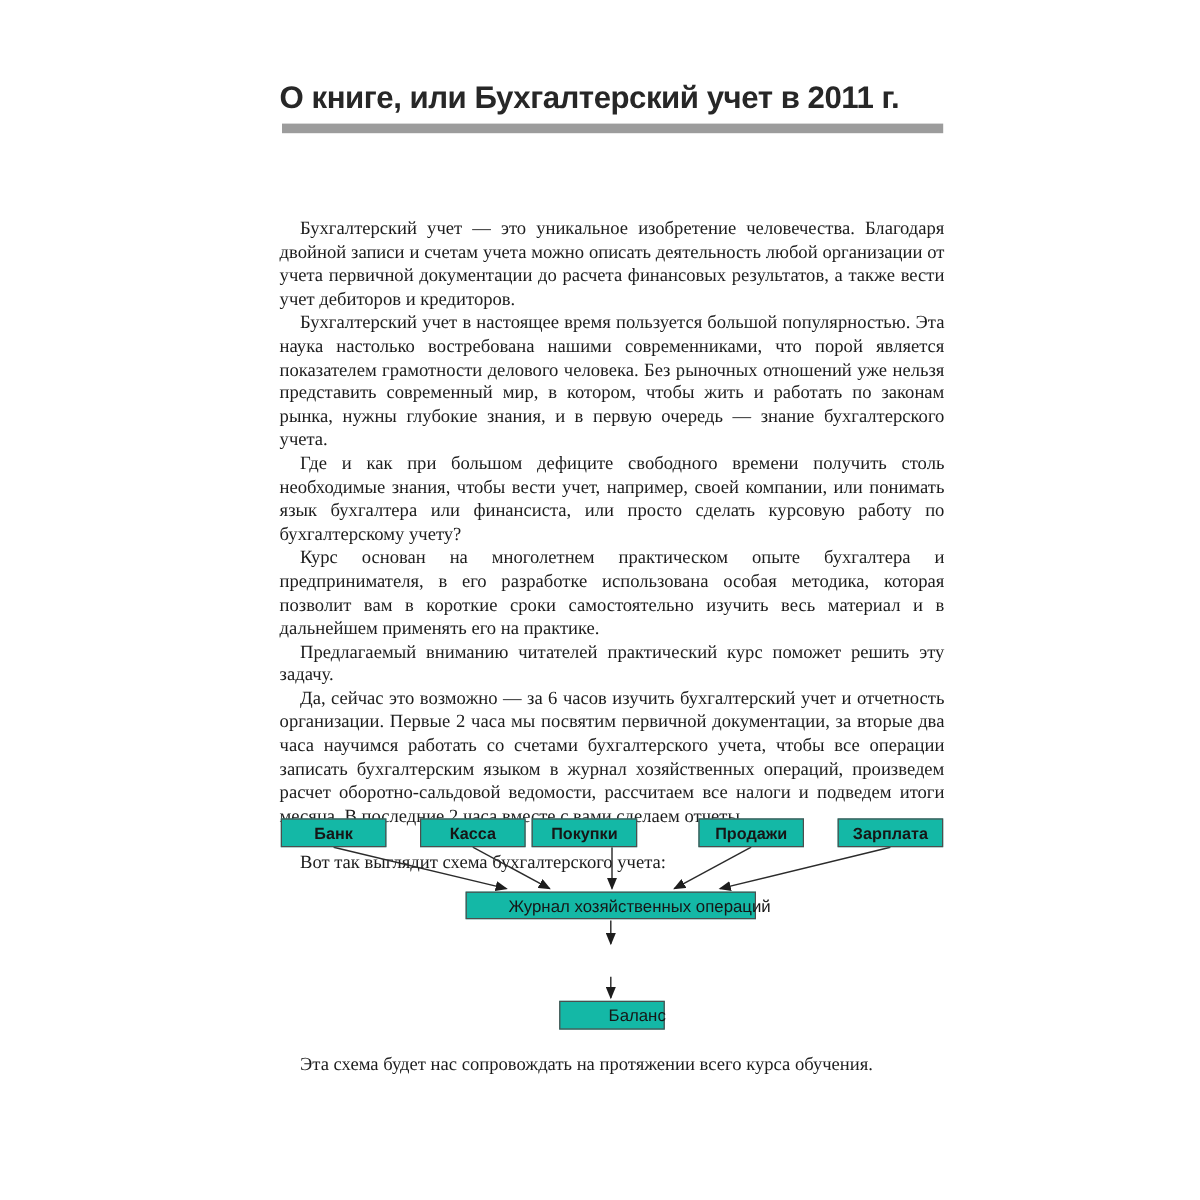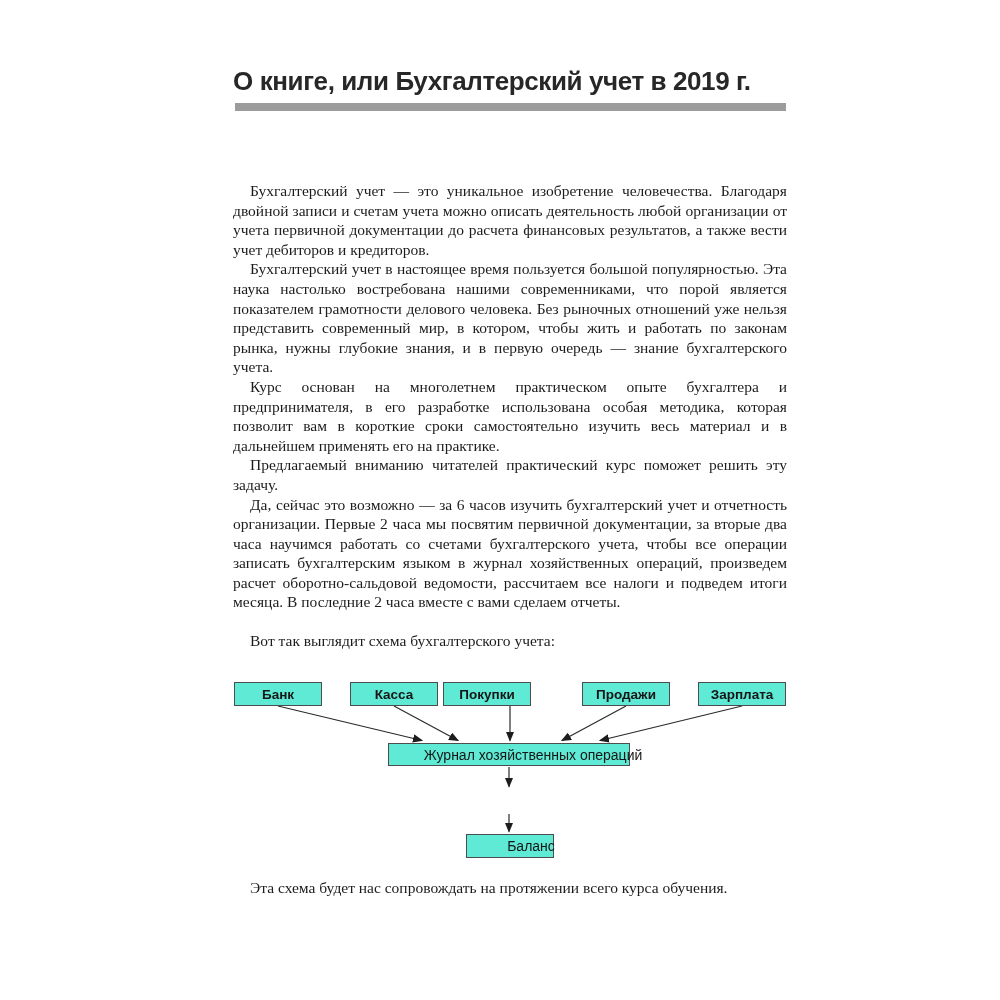--- a/index.html
+++ b/index.html
@@ -42,21 +42,21 @@
   .scheme-intro { margin-top: 19px !important; text-align: left; }
   .diagram {
     position: absolute;
     left: 0; top: 675px; width: 1000px; height: 195px;
     font-family: "Liberation Sans", sans-serif;
   }
   .arrow-layer { position: absolute; left: 0; top: 0; width: 1000px; height: 195px; }
   .dbox {
     position: absolute;
     box-sizing: border-box;
-    background: #5eead4;
+    background: #14b8a6;
     border: 1.5px solid #4d4d4d;
     display: flex; align-items: center; justify-content: center;
     color: #161616;
     white-space: nowrap;
   }
   .src { width: 88px; height: 24px; top: 7px; font-weight: bold; font-size: 13.5px; }
   .src0 { left: 234px; }
   .src1 { left: 350px; }
   .src2 { left: 443px; }
   .src3 { left: 582px; }
@@ -71,26 +71,27 @@
     line-height: 19.6px;
     color: #1c1c1c;
     text-indent: 17px;
   }
 </style>
 </head>
 <body>
 
 <div class="page">
 
-  <div class="title">О книге, или Бухгалтерский учет в 2019 г.</div>
+  <div class="title">О книге, или Бухгалтерский учет в 2011 г.</div>
   <div class="title-bar"></div>
 
   <div class="bodytext">
     <p>Бухгалтерский учет — это уникальное изобретение человечества. Благодаря двойной записи и счетам учета можно описать деятельность любой организации от учета первичной документации до расчета финансовых результатов, а также вести учет дебиторов и кредиторов.</p>
     <p>Бухгалтерский учет в настоящее время пользуется большой популярностью. Эта наука настолько востребована нашими современниками, что порой является показателем грамотности делового человека. Без рыночных отношений уже нельзя представить современный мир, в котором, чтобы жить и работать по законам рынка, нужны глубокие знания, и в первую очередь — знание бухгалтерского учета.</p>
+    <p>Где и как при большом дефиците свободного времени получить столь необходимые знания, чтобы вести учет, например, своей компании, или понимать язык бухгалтера или финансиста, или просто сделать курсовую работу по бухгалтерскому учету?</p>
     <p>Курс основан на многолетнем практическом опыте бухгалтера и предпринимателя, в его разработке использована особая методика, которая позволит вам в короткие сроки самостоятельно изучить весь материал и в дальнейшем применять его на практике.</p>
     <p>Предлагаемый вниманию читателей практический курс поможет решить эту задачу.</p>
     <p>Да, сейчас это возможно — за 6 часов изучить бухгалтерский учет и отчетность организации. Первые 2 часа мы посвятим первичной документации, за вторые два часа научимся работать со счетами бухгалтерского учета, чтобы все операции записать бухгалтерским языком в журнал хозяйственных операций, произведем расчет оборотно-сальдовой ведомости, рассчитаем все налоги и подведем итоги месяца. В последние 2 часа вместе с вами сделаем отчеты.</p>
     <p class="scheme-intro">Вот так выглядит схема бухгалтерского учета:</p>
   </div>
 
   <div class="diagram">
     <svg class="arrow-layer" width="1000" height="195" viewBox="0 0 1000 195">
       <defs>
         <marker id="ah" markerWidth="9" markerHeight="7" refX="7.5" refY="3.5" orient="auto">

